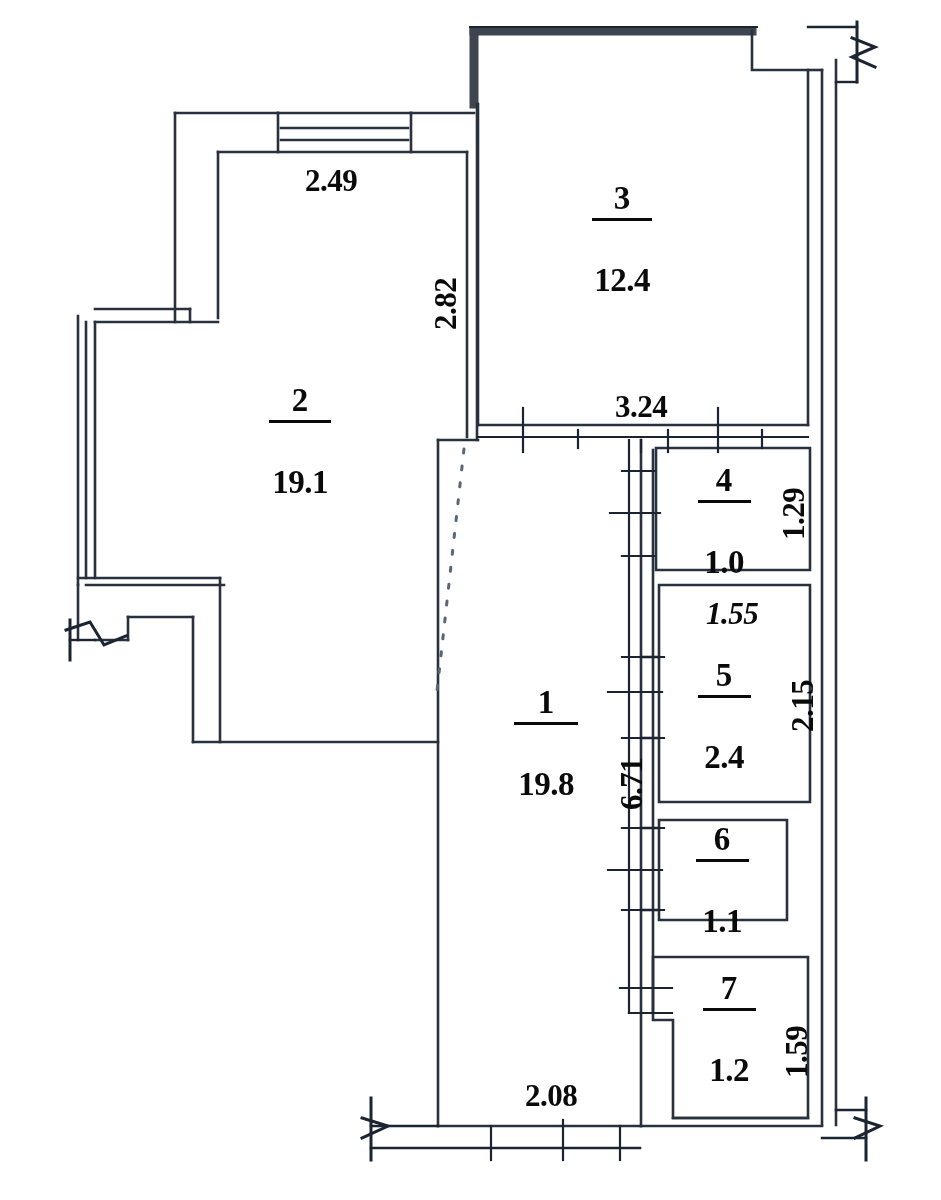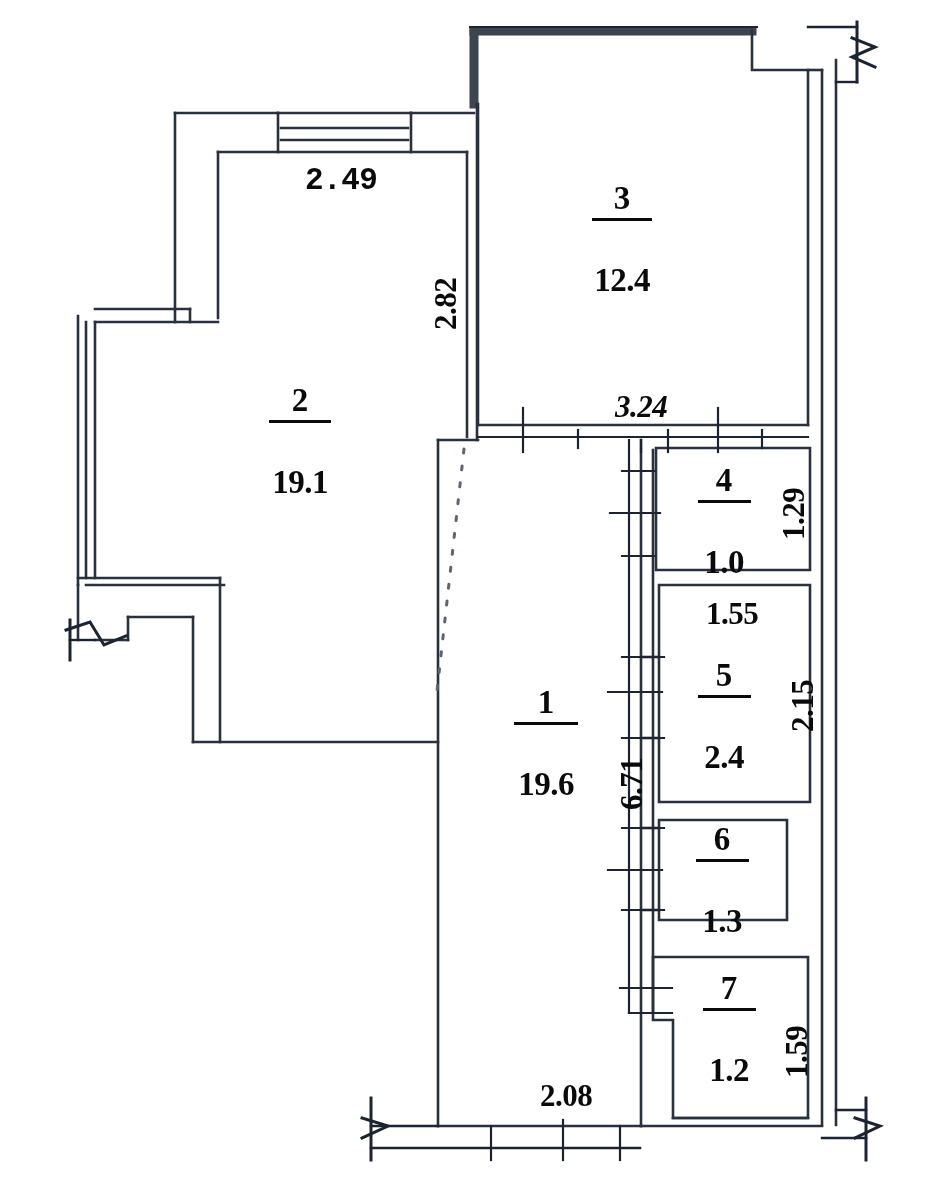--- a/index.html
+++ b/index.html
@@ -226,21 +226,21 @@
       <path d="M622 910 L664 910"></path>
       <path d="M620 988 L672 988"></path>
       <path d="M629 1013 L672 1013"></path>
 
     </g>
   </svg>
 
   <div class="room-tag" style="left:498px; top:686px; width:96px;">
     <span class="rt-num">1</span>
     <span class="rt-rule" style="width:64px;"></span>
-    <span class="rt-area">19.6</span>
+    <span class="rt-area">19.8</span>
   </div>
 
   <div class="room-tag" style="left:252px; top:384px; width:96px;">
     <span class="rt-num">2</span>
     <span class="rt-rule" style="width:62px;"></span>
     <span class="rt-area">19.1</span>
   </div>
 
   <div class="room-tag" style="left:574px; top:182px; width:96px;">
     <span class="rt-num">3</span>
@@ -256,40 +256,40 @@
 
   <div class="room-tag" style="left:681px; top:659px; width:86px;">
     <span class="rt-num">5</span>
     <span class="rt-rule" style="width:53px;"></span>
     <span class="rt-area">2.4</span>
   </div>
 
   <div class="room-tag" style="left:679px; top:823px; width:86px;">
     <span class="rt-num">6</span>
     <span class="rt-rule" style="width:53px;"></span>
-    <span class="rt-area">1.3</span>
+    <span class="rt-area">1.1</span>
   </div>
 
   <div class="room-tag" style="left:686px; top:972px; width:86px;">
     <span class="rt-num">7</span>
     <span class="rt-rule" style="width:53px;"></span>
     <span class="rt-area">1.2</span>
   </div>
 
-  <div class="dim" style="left:305px; top:163px;font-family:Liberation Mono, monospace;">2.49</div>
+  <div class="dim" style="left:305px; top:163px;">2.49</div>
 
   <div class="dim vert" style="left:428px; top:330px;">2.82</div>
 
-  <div class="dim" style="left:615px; top:389px;font-style:italic;">3.24</div>
+  <div class="dim" style="left:615px; top:389px;">3.24</div>
 
   <div class="dim vert" style="left:776px; top:540px;">1.29</div>
 
-  <div class="dim" style="left:706px; top:596px;">1.55</div>
+  <div class="dim" style="left:706px; top:596px;font-style:italic;">1.55</div>
 
   <div class="dim vert" style="left:785px; top:732px;">2.15</div>
 
   <div class="dim vert" style="left:614px; top:810px;">6.71</div>
 
   <div class="dim vert" style="left:779px; top:1078px;">1.59</div>
 
-  <div class="dim" style="left:540px; top:1078px;">2.08</div>
+  <div class="dim" style="left:525px; top:1078px;">2.08</div>
 
 </div>
 
 </body></html>

